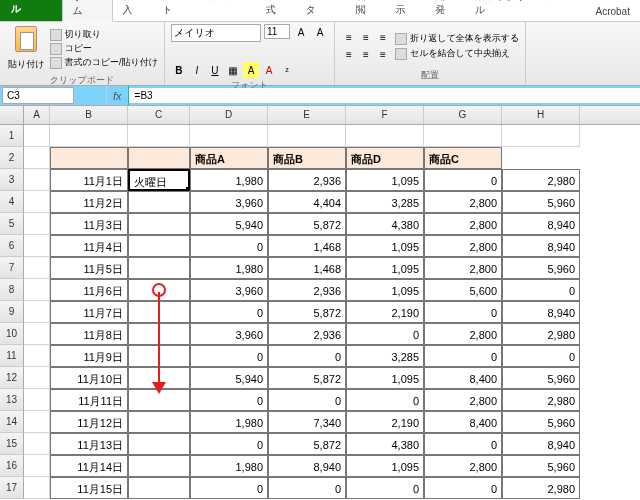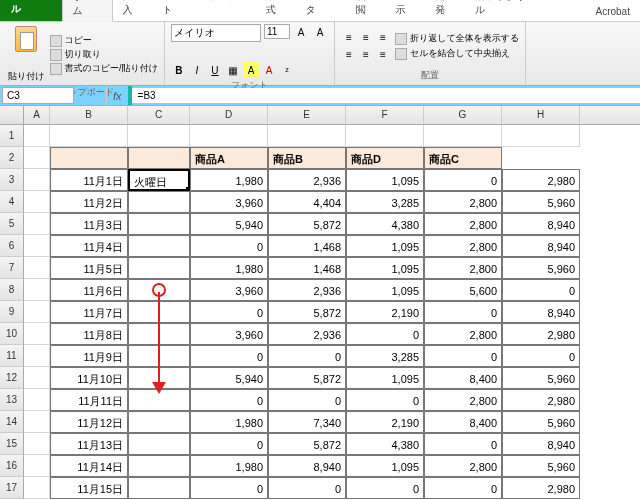--- a/index.html
+++ b/index.html
@@ -5,35 +5,35 @@
 *{box-sizing:border-box;margin:0;padding:0;font-family:'Meiryo','Yu Gothic',sans-serif}
 body{background:#fff;font-size:11px;overflow:hidden;width:640px;height:500px}
 .ribbon-tabs{display:flex;background:#fff;border-bottom:1px solid #ccc;height:22px;align-items:flex-end}
 .rtab{padding:3px 9px;font-size:10px;color:#444;cursor:pointer;border:1px solid transparent}
 .rtab.file{background:#107c10;color:#fff;font-weight:bold;padding:4px 10px}
 .rtab.active{background:#f5f5f5;border:1px solid #ccc;border-bottom:1px solid #f5f5f5;margin-bottom:-1px}
 .ribbon{display:flex;background:linear-gradient(#f8f8f8,#e8e8e8);border-bottom:1px solid #aaa;height:64px}
 .rgroup{border-right:1px solid #ccc;padding:2px 6px;display:flex;flex-direction:column;justify-content:space-between}
 .rgroup-body{display:flex;gap:4px;flex:1;align-items:center}
 .rgroup-label{text-align:center;font-size:9px;color:#666;padding:1px 0}
-.paste-btn{display:flex;flex-direction:column;align-items:center;gap:18px;padding:2px}
+.paste-btn{display:flex;flex-direction:column;align-items:center;gap:6px;padding:2px}
 .paste-icon{width:22px;height:26px;background:linear-gradient(#ffd78a,#ffb93a);border:1px solid #b88;border-radius:2px;position:relative}
 .paste-icon::after{content:"";position:absolute;top:5px;left:4px;width:12px;height:16px;background:#fff;border:1px solid #999}
 .clip-opts{display:flex;flex-direction:column;gap:1px;font-size:9px}
 .clip-opts span{display:flex;align-items:center;gap:2px;white-space:nowrap}
 .mini-icon{width:12px;height:12px;display:inline-block;background:#ddd;border:1px solid #aaa}
 .font-row{display:flex;align-items:flex-start;gap:3px;margin-bottom:20px}
 .font-row2{display:flex;align-items:center;gap:2px;font-size:10px}
 .sel{border:1px solid #aaa;background:#fff;padding:1px 2px;font-size:10px}
 .fbtn{width:16px;height:16px;display:inline-flex;align-items:center;justify-content:center;border:1px solid transparent;font-size:10px}
 .align-grid{display:grid;grid-template-columns:repeat(3,16px);gap:1px}
 .cfg-ln{display:flex;align-items:center;gap:3px;font-size:9px;white-space:nowrap;padding:1px 0}
 .formula-bar{display:flex;align-items:center;border-bottom:1px solid #aaa;background:#7dd3fc;height:20px}
 .namebox{width:72px;border:1px solid #aaa;background:#fff;padding:2px 4px;font-size:10px;margin:1px 2px}
-.fx{padding:0 6px;font-style:italic;color:#555;border-left:1px solid #ccc;border-right:4px solid #14b8a6;height:100%;display:flex;align-items:center}
+.fx{padding:0 6px;font-style:italic;color:#555;border-left:1px solid #ccc;border-right:1px solid #14b8a6;height:100%;display:flex;align-items:center}
 .finput{flex:1;padding:2px 6px;font-size:10px;background:#fff}
 .sheet{position:relative}
 .col-hdrs{display:flex;background:linear-gradient(#f4f4f4,#e4e4e4);border-bottom:1px solid #aaa}
 .corner{width:24px;height:18px;border-right:1px solid #aaa;background:linear-gradient(#f4f4f4,#e0e0e0)}
 .ch{height:18px;border-right:1px solid #ccc;text-align:center;font-size:10px;line-height:18px;color:#333}
 .row{display:flex;height:22px}
 .rh{width:24px;background:linear-gradient(#f4f4f4,#e4e4e4);border-right:1px solid #aaa;border-bottom:1px solid #ccc;text-align:center;font-size:10px;line-height:22px;color:#333}
 .cell{border-right:1px solid #d4d4d4;border-bottom:1px solid #d4d4d4;padding:0 4px;font-size:11px;line-height:22px;overflow:hidden;white-space:nowrap;text-align:right}
 .cA{width:26px}.cB{width:78px}.cC{width:62px}.cD{width:78px}.cE{width:78px}.cF{width:78px}.cG{width:78px}.cH{width:78px}
 .thdr{background:#fde9d9;font-weight:bold;text-align:left;border:1px solid #777!important}
@@ -65,25 +65,25 @@
 <div class="ribbon">
   <div class="rgroup">
     <div class="rgroup-body">
       <div class="paste-btn">
         <div class="paste-icon"></div>
         <span style="font-size:9px">貼り付け</span>
       </div>
       <div class="clip-opts">
         <span>
             <i class="mini-icon"></i>
+            <span>切り取り</span>
+          </span>
+        <span>
+            <i class="mini-icon"></i>
             <span>コピー</span>
-          </span>
-        <span>
-            <i class="mini-icon"></i>
-            <span>切り取り</span>
           </span>
         <span>
             <i class="mini-icon"></i>
             <span>書式のコピー/貼り付け</span>
           </span>
       </div>
     </div>
     <div class="rgroup-label">クリップボード</div>
   </div>
   <div class="rgroup">

